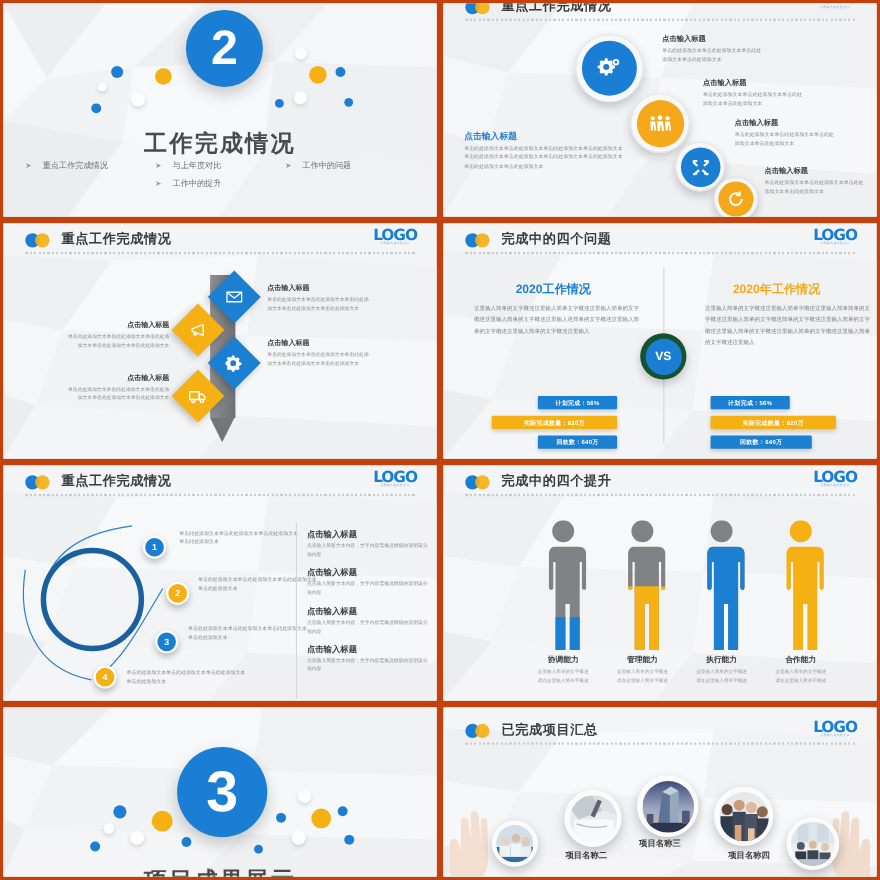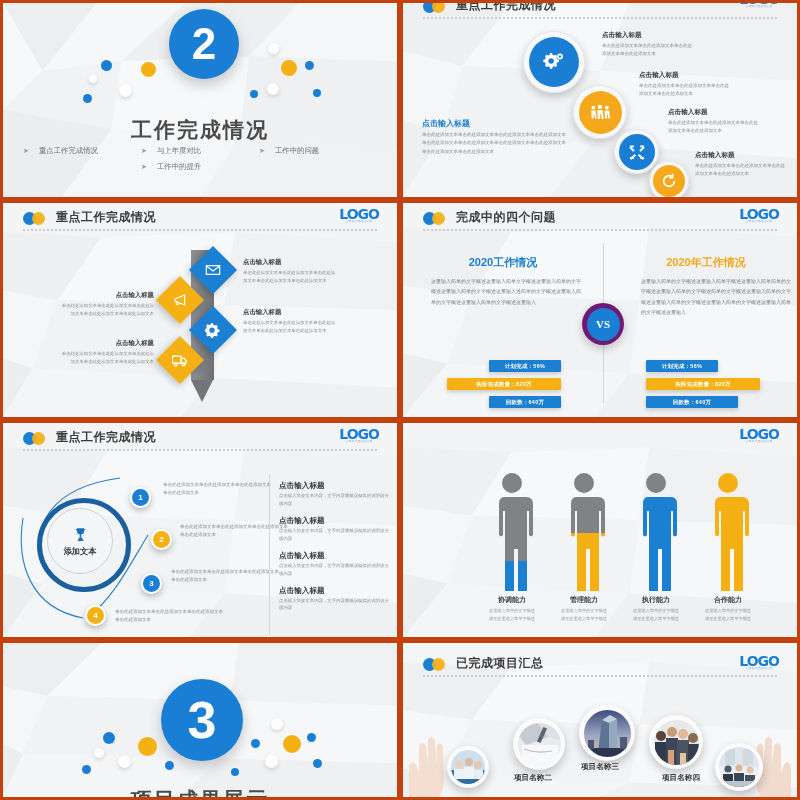--- a/index.html
+++ b/index.html
@@ -59,22 +59,22 @@
   .dia>span{transform:rotate(-45deg);color:#fff;display:flex;align-items:center;justify-content:center;}
   .dtxt{position:absolute;width:96px;}
   .dtxt .t{font-size:6.4px;font-weight:bold;color:#3d3d3d;margin-bottom:2px;}
   .dtxt .p{font-size:4.4px;color:#8d8d8d;line-height:1.8;}
   .dtxt.r{text-align:left;} .dtxt.l{text-align:right;}
 
   
   .vhead{position:absolute;font-size:11px;font-weight:bold;text-align:center;width:150px;}
   .vhead.blue{color:#1a7fd4;} .vhead.amber{color:#f5a81c;}
   .vbody{position:absolute;width:150px;font-size:5px;color:#7d7d7d;line-height:2.05;text-align:justify;}
-  .vsc{position:absolute;width:42px;height:42px;border-radius:50%;background:#701a75;
-     box-shadow:0 4px 9px rgba(0,0,0,.2);display:flex;align-items:center;justify-content:center;font-family:Liberation Serif, serif;}
+  .vsc{position:absolute;width:42px;height:42px;border-radius:50%;background:#14532d;
+     box-shadow:0 4px 9px rgba(0,0,0,.2);display:flex;align-items:center;justify-content:center;}
   .vsc .in{width:33px;height:33px;border-radius:50%;background:#1a7fd4;color:#fff;font-size:11px;
      font-weight:bold;display:flex;align-items:center;justify-content:center;}
   .vdiv{position:absolute;width:1px;background:#d3d5d8;}
   .sbar{position:absolute;height:12px;border-radius:1px;color:#fff;font-size:5.4px;font-weight:bold;
      display:flex;align-items:center;justify-content:center;box-shadow:0 2px 4px rgba(0,0,0,.18);letter-spacing:.3px;}
   .sbar.blue{background:#1b7fd2;} .sbar.amber{background:#f5b014;}
 
   
   .ccore{position:absolute;border-radius:50%;border:1px solid #cfd1d4;background:#f4f5f6;
      display:flex;flex-direction:column;align-items:center;justify-content:center;}
@@ -408,28 +408,20 @@
       <div class="sub">公司标志着此处文字</div>
     </div>
 
     <svg style="position:absolute;left:5px;top:40px;width:190px;height:175px;" viewBox="0 0 190 175">
       <path d="M15 55 C8 100 22 145 75 155" fill="none" stroke="#2b7fc9" stroke-width="1.1"></path>
       <path d="M112 15 C60 22 32 45 30 85" fill="none" stroke="#2b7fc9" stroke-width="1.1"></path>
       <path d="M140 72 C120 105 105 135 82 152" fill="none" stroke="#2b7fc9" stroke-width="1.1"></path>
     </svg>
 
     <div style="position:absolute;left:34px;top:75px;width:84px;height:84px;border-radius:50%;border:5px solid #1a5f9e;"></div>
-    <div class="ccore" style="left:44px;top:85px;width:64px;height:64px;">
-      <span style="line-height:0;">
-        <svg width="17" height="17" viewBox="0 0 24 24" fill="#1a6fbf">
-            <path d="M7 3h10v4a5 5 0 01-10 0zM5.2 4.3H7v2.2a3.2 3.2 0 01-1.8-2.2zM17 4.3h1.8A3.2 3.2 0 0117 6.5zM11 12h2v4h-2zM8 19h8v2H8zM9.5 16.3h5V19h-5z"></path>
-          </svg>
-      </span>
-      <div style="font-size:8.2px;font-weight:bold;color:#3a3a3a;margin-top:3px;">添加文本</div>
-    </div>
 
     <div class="numbadge b" style="left:127px;top:64px;">
       <span>1</span>
       </div>
     <div class="ntxt" style="left:160px;top:58px;">
       <span>单击此处添加文本单击此处添加文本单击此处添加文本单击此处添加文本</span></div>
 
     <div class="numbadge y" style="left:148px;top:106px;">
       <span>2</span>
       </div>
@@ -468,20 +460,28 @@
         <polygon points="0,25 110,30 70,95 0,85" fill="#eff0f2"></polygon>
         <polygon points="110,30 250,25 240,100 70,95" fill="#f7f8f9"></polygon>
         <polygon points="250,25 400,35 400,105 240,100" fill="#f0f1f3"></polygon>
         <polygon points="0,85 70,95 45,165 0,155" fill="#f5f6f8"></polygon>
         <polygon points="70,95 240,100 230,175 45,165" fill="#f2f3f5"></polygon>
         <polygon points="240,100 400,105 400,185 230,175" fill="#f6f7f9"></polygon>
         <polygon points="0,155 45,165 0,220" fill="#ecedef"></polygon>
         <polygon points="45,165 230,175 195,220 0,220" fill="#f4f5f7"></polygon>
         <polygon points="230,175 400,185 400,220 195,220" fill="#eff0f2"></polygon>
       </svg>
+    </div>
+    <div class="hdr">
+      <div class="dots">
+          <i class="b"></i>
+          <i class="y"></i>
+        </div>
+      <div class="htitle">完成中的四个提升</div>
+      <div class="rule"></div>
     </div>
     <div class="logo">
       <div class="lg">LOGO</div>
       <div class="sub">公司标志着此处文字</div>
     </div>
 
     <div class="person" style="left:82px;top:48px;">
       <svg viewBox="0 0 54 125" width="54" height="125">
         <defs>
             <clipPath id="pf1">

